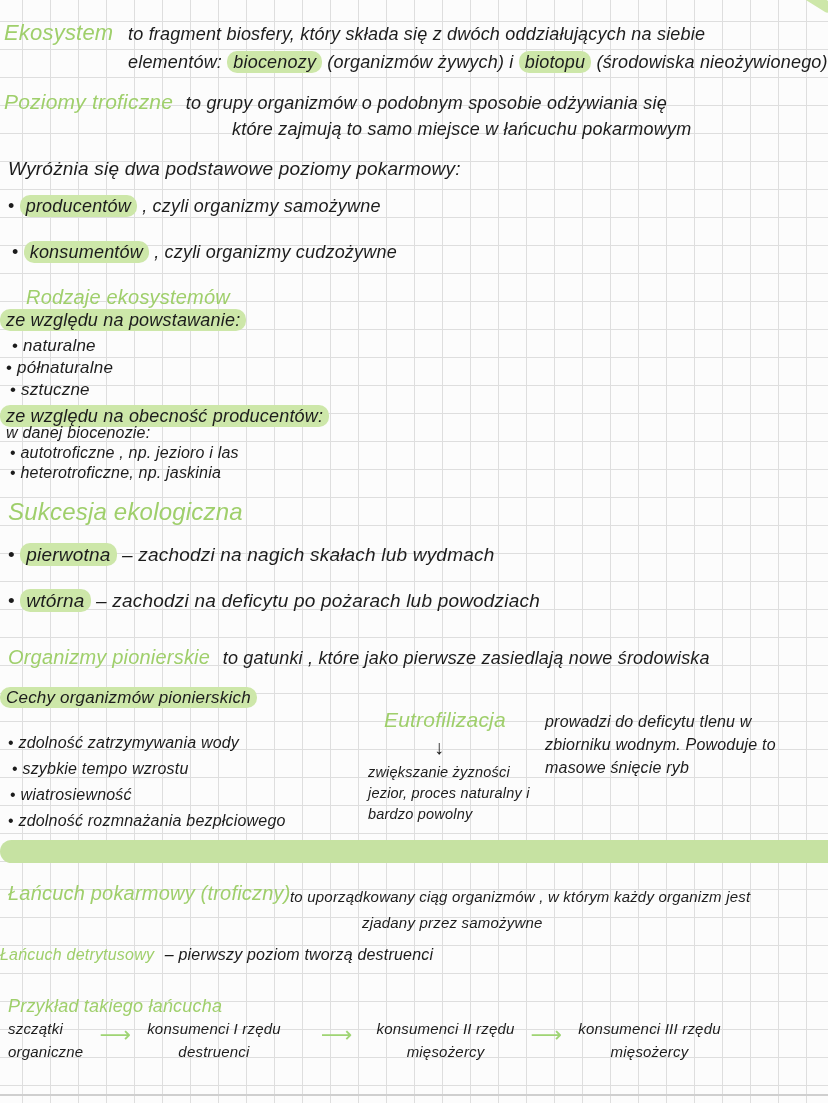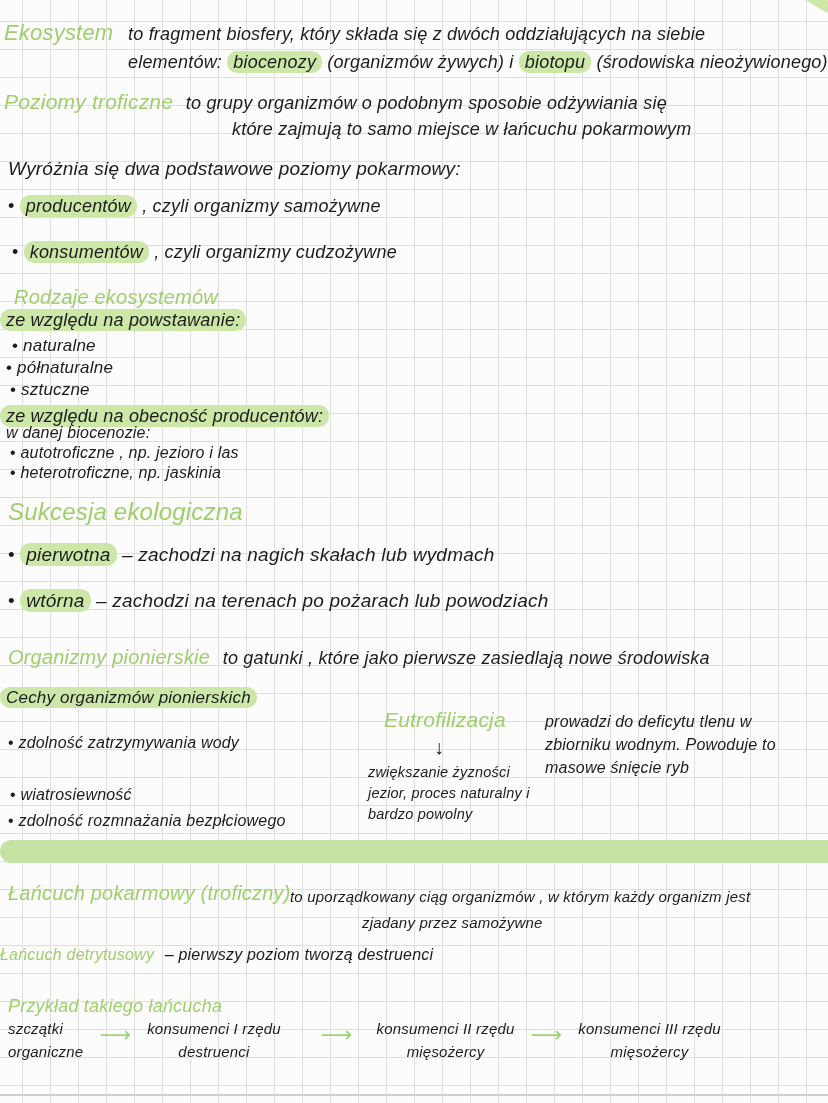--- a/index.html
+++ b/index.html
@@ -76,52 +76,53 @@
 
   <div class="abs sz18 bullet" style="top:196px; left:8px;">
     <span class="hl">producentów</span>
     <span>, czyli organizmy samożywne</span>
   </div>
   <div class="abs sz18 bullet" style="top:242px; left:12px;">
     <span class="hl">konsumentów</span>
     <span>, czyli organizmy cudzożywne</span>
   </div>
 
-  <div class="abs green sz20" style="top:286px; left:14px;text-align:right;">Rodzaje ekosystemów</div>
+  <div class="abs green sz20" style="top:286px; left:26px;text-align:right;">Rodzaje ekosystemów</div>
   <div class="abs sz18" style="top:310px; left:0px;">
     <span class="hl">ze względu na powstawanie:</span>
   </div>
   <div class="abs sz17 bullet" style="top:336px; left:12px;">naturalne</div>
   <div class="abs sz17 bullet" style="top:358px; left:6px;">półnaturalne</div>
   <div class="abs sz17 bullet" style="top:380px; left:10px;">sztuczne</div>
   <div class="abs sz18" style="top:406px; left:0px;">
     <span class="hl">ze względu na obecność producentów:</span>
   </div>
   <div class="abs sz16" style="top:424px; left:6px;">w danej biocenozie:</div>
   <div class="abs sz16 bullet" style="top:444px; left:10px;">autotroficzne , np. jezioro i las</div>
   <div class="abs sz16 bullet" style="top:464px; left:10px;">heterotroficzne, np. jaskinia</div>
 
   <div class="abs green sz24" style="top:498px; left:8px;">Sukcesja ekologiczna</div>
   <div class="abs sz19 bullet" style="top:544px; left:8px;">
     <span class="hl">pierwotna</span>
     <span>–  zachodzi na nagich skałach lub wydmach</span>
   </div>
   <div class="abs sz19 bullet" style="top:590px; left:8px;">
     <span class="hl">wtórna</span>
-    <span>–  zachodzi na terenach po pożarach lub powodziach</span>
+    <span>–  zachodzi na deficytu po pożarach lub powodziach</span>
   </div>
 
   <div class="abs" style="top:646px; left:8px;">
     <span class="green sz20">Organizmy pionierskie</span>
     <span class="sz18" style="margin-left:8px;">to gatunki , które jako pierwsze zasiedlają nowe środowiska</span>
   </div>
   <div class="abs sz17" style="top:688px; left:0px;text-align:center;">
     <span class="hl">Cechy organizmów pionierskich</span>
   </div>
   <div class="abs sz16 bullet" style="top:734px; left:8px;">zdolność zatrzymywania wody</div>
+  <div class="abs sz16 bullet" style="top:760px; left:12px;">szybkie tempo wzrostu</div>
   <div class="abs sz16 bullet" style="top:786px; left:10px;">wiatrosiewność</div>
   <div class="abs sz16 bullet" style="top:812px; left:8px;">zdolność rozmnażania bezpłciowego</div>
 
   <div class="abs green sz21" style="top:708px; left:384px;">Eutrofilizacja</div>
   <div class="abs darrow" style="top:736px; left:434px;">↓</div>
   <div class="abs sz14 wrapbox" style="top:762px; left:368px; width:180px; white-space:normal;">zwiększanie żyzności jezior, proces naturalny i bardzo powolny</div>
   <div class="abs sz16 wrapbox" style="top:710px; left:545px; width:276px; white-space:normal;">prowadzi do deficytu tlenu w zbiorniku wodnym. Powoduje to masowe śnięcie ryb</div>
 
   <div class="divider-bar"></div>
 

